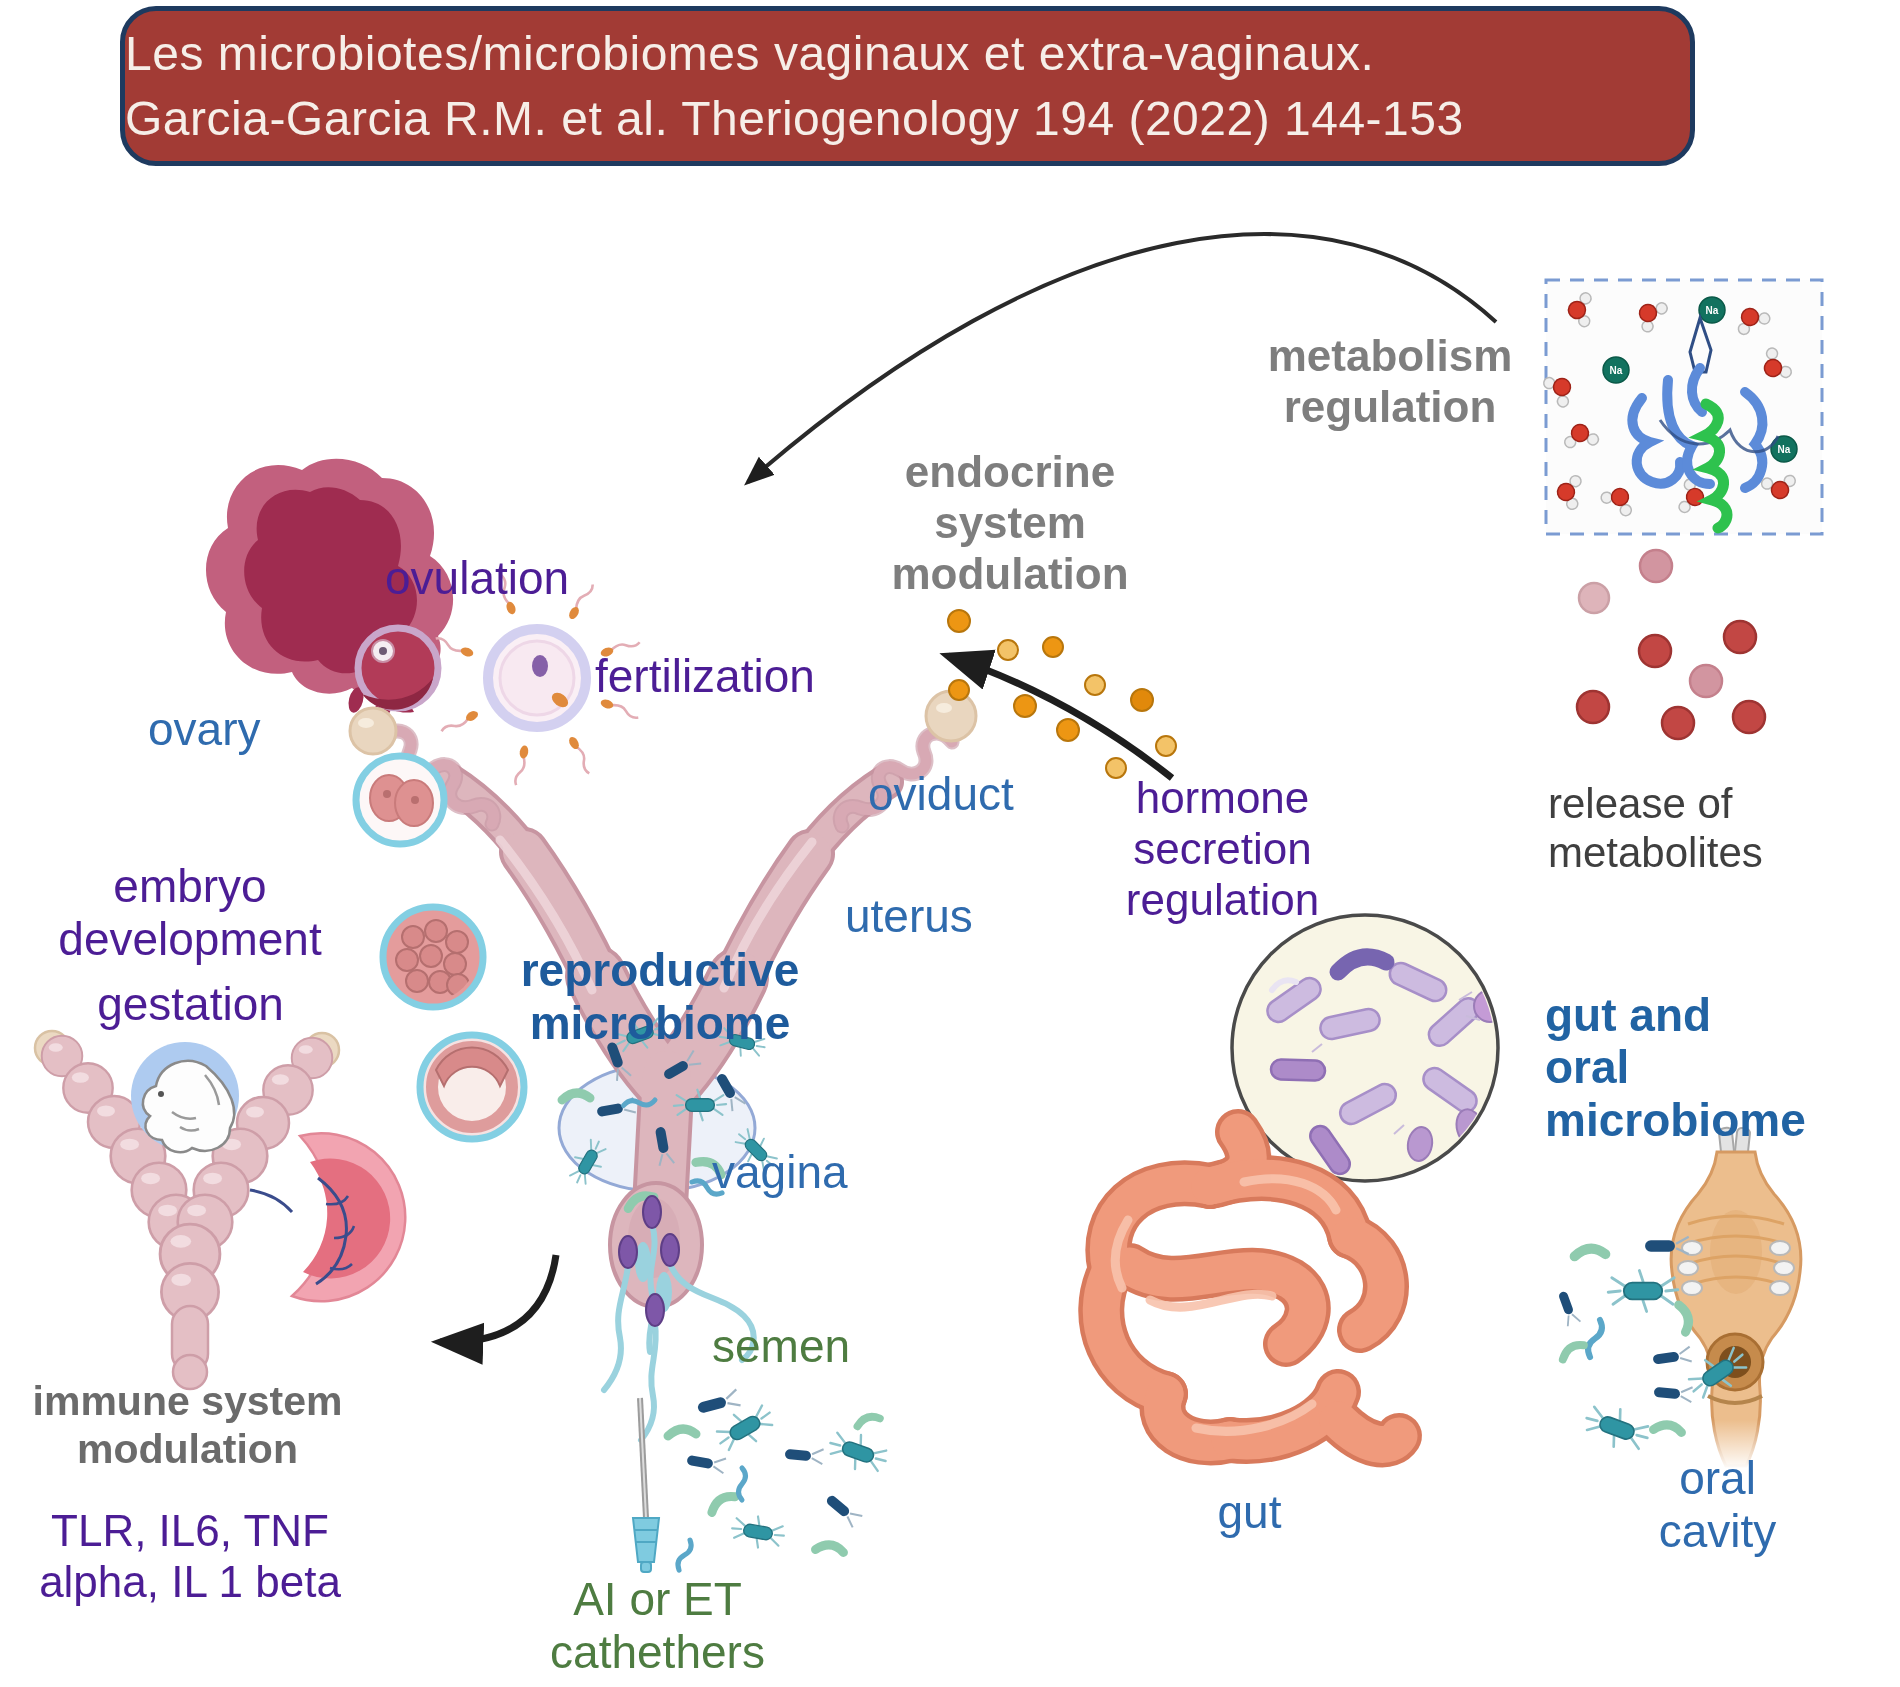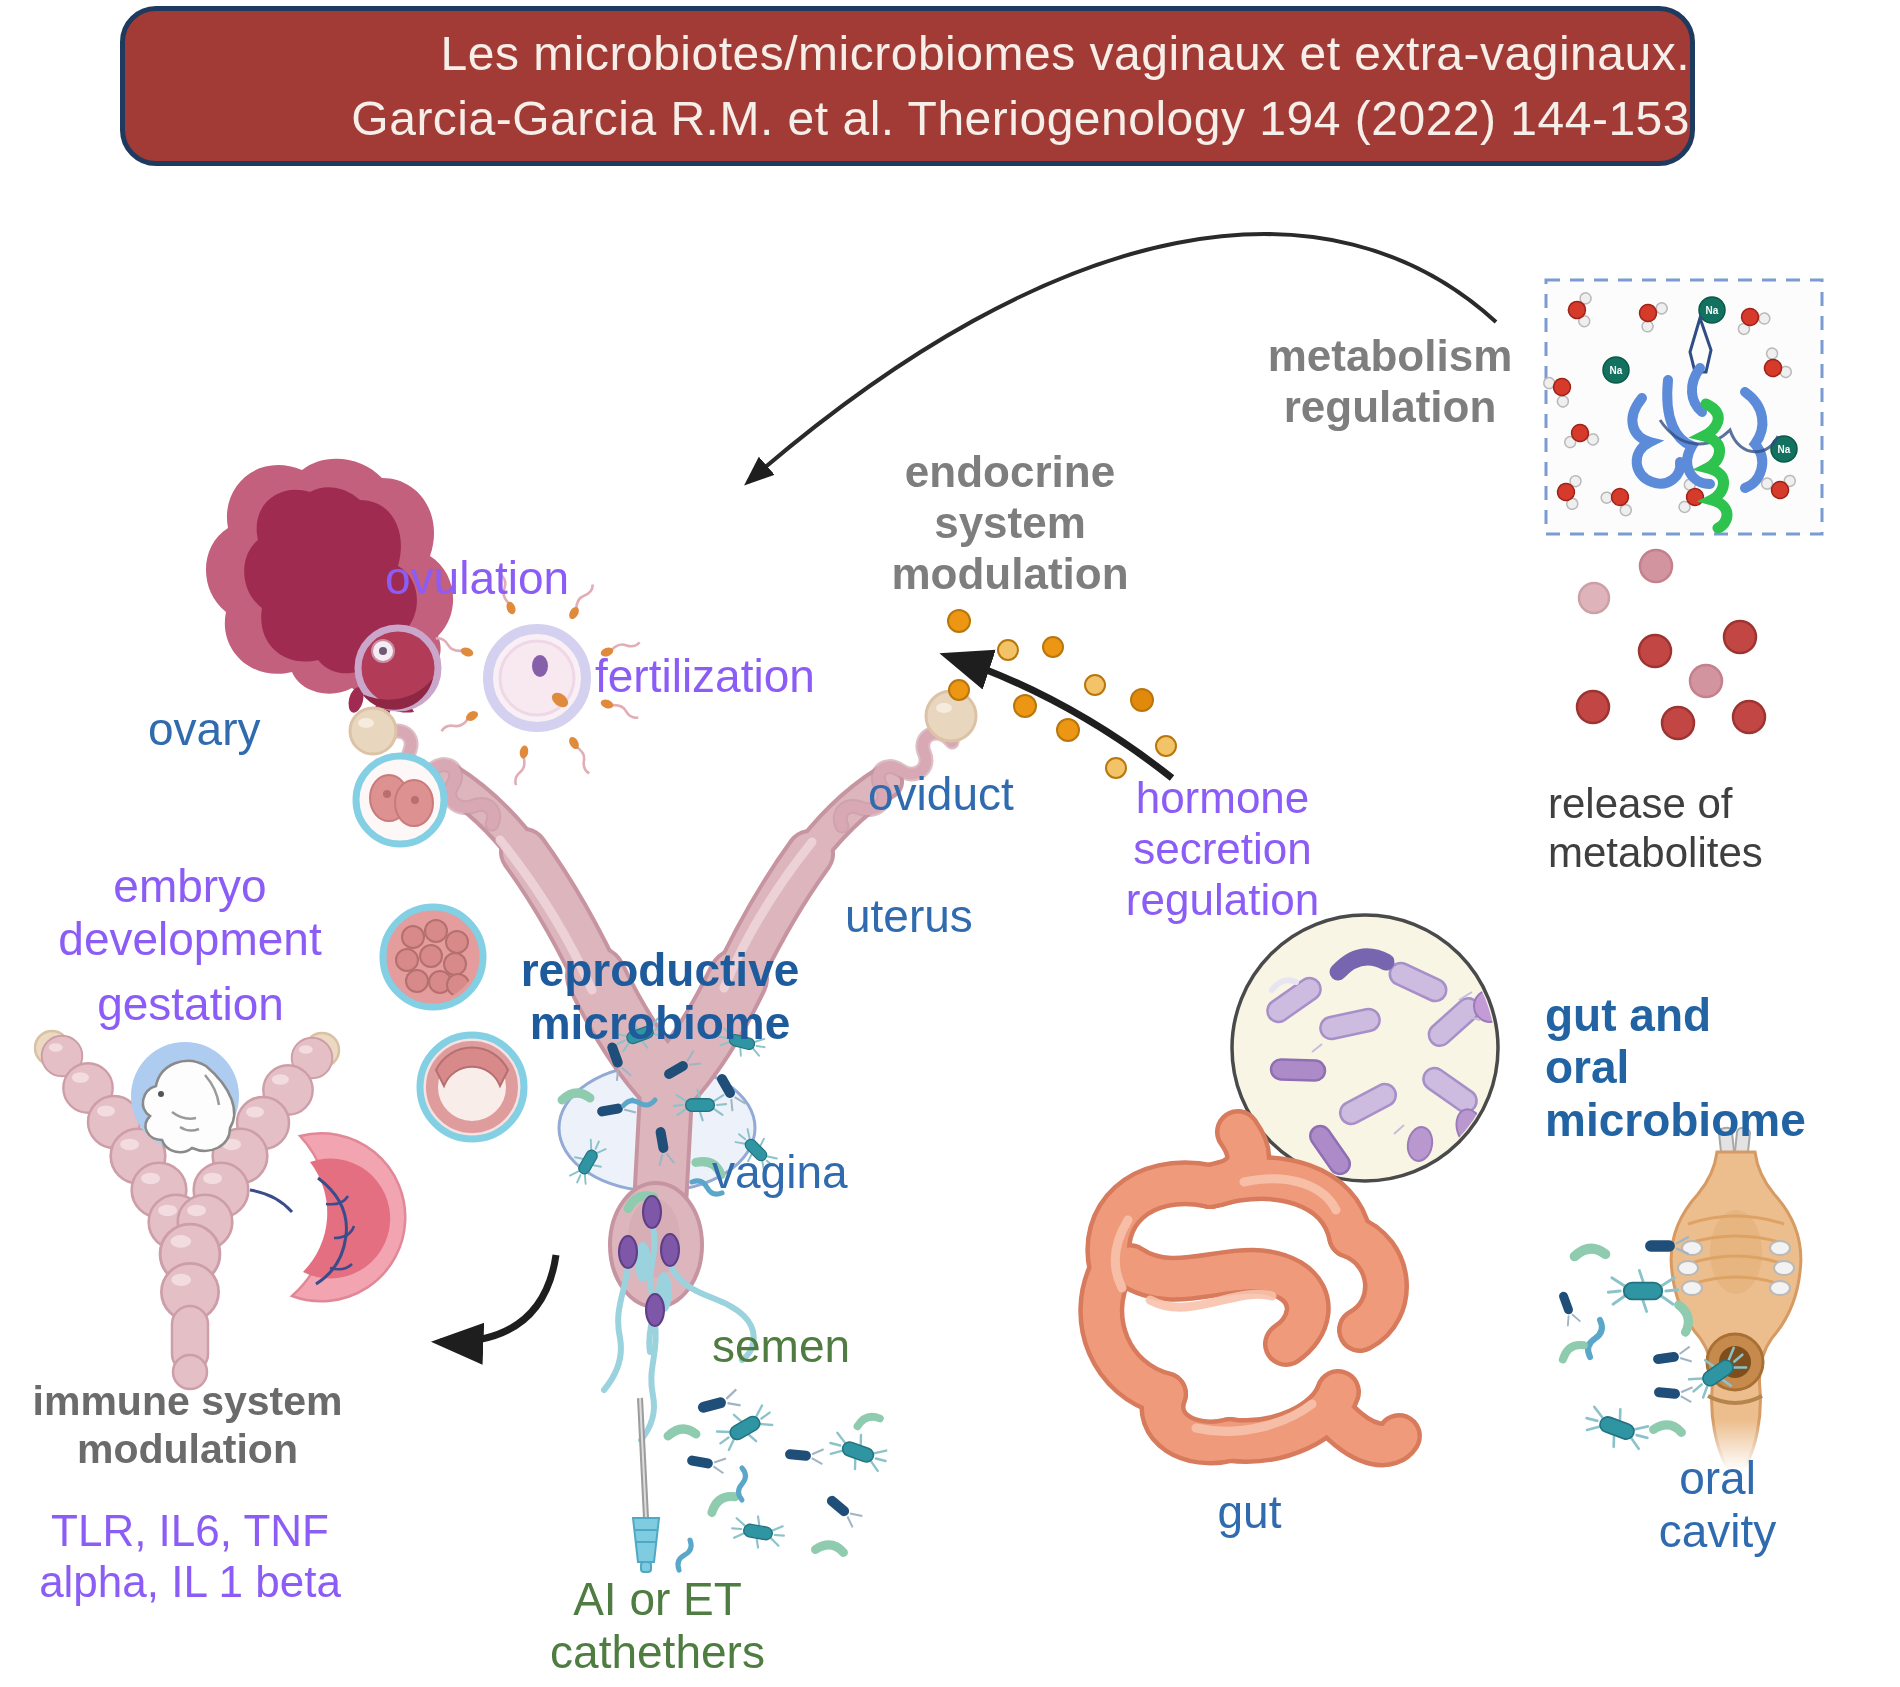--- a/index.html
+++ b/index.html
@@ -1,28 +1,28 @@
 <!DOCTYPE html>
 <html><head>
 <meta charset="utf-8">
 <style>
   html,body{margin:0;padding:0;background:#ffffff;}
   #canvas{position:relative;width:1900px;height:1687px;background:#ffffff;overflow:hidden;
           font-family:"Liberation Sans",sans-serif;}
   #art{position:absolute;left:0;top:0;width:1900px;height:1687px;}
   .banner{position:absolute;left:120px;top:6px;width:1565px;height:150px;
           background:#A23B35;border:5px solid #1E3A5F;border-radius:36px;
-          display:flex;flex-direction:column;align-items:flex-end;justify-content:center;
+          display:flex;flex-direction:column;align-items:flex-start;justify-content:center;
           gap:10px;color:#F6EEE8;font-size:48px;font-weight:400;letter-spacing:.5px;}
   .label{position:absolute;white-space:pre-line;line-height:1.16;}
   .c{text-align:center;}
   .blue{color:#2F6BAE;font-size:46px;}
   .dblue{color:#1E5B9C;font-size:46px;font-weight:700;}
   .gutblue{color:#2163A3;font-size:46px;font-weight:700;line-height:1.14;}
-  .dark{color:#8b5cf6;font-size:46px;}
+  .dark{color:#4c1d95;font-size:46px;}
   .grayb{color:#7E7E7E;font-size:44px;font-weight:600;}
   .immb{color:#6B6B6B;font-size:41px;font-weight:700;}
   .green{color:#4E7C41;font-size:46px;font-weight:500;}
 </style>
 </head>
 <body>
 
 <div id="canvas">
 
 <svg id="art" viewBox="0 0 1900 1687">

